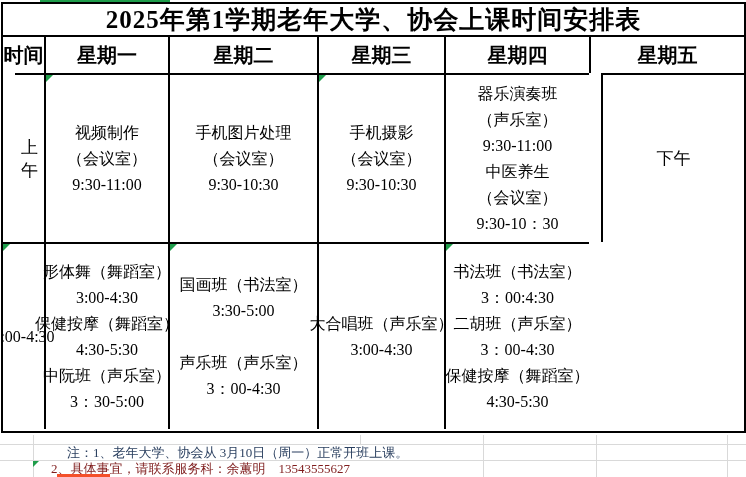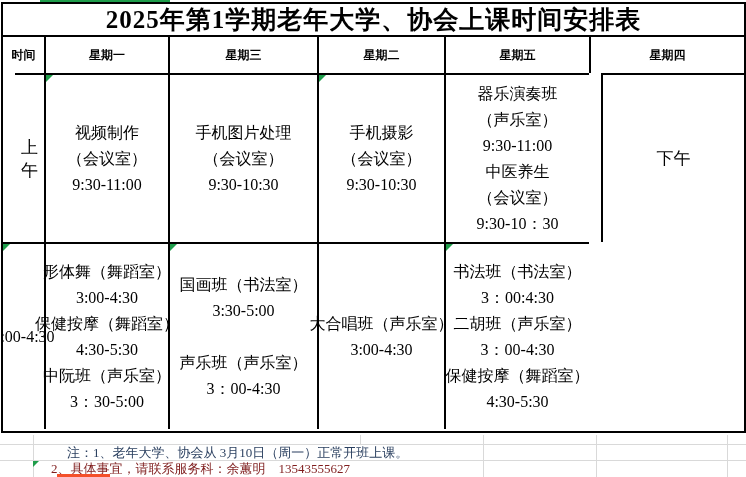--- a/index.html
+++ b/index.html
@@ -24,21 +24,21 @@
     grid-template-columns:41px 124px 149px 127px 145px 1fr;
     grid-template-rows:36px 169px 1fr;
   }
   .schedule > div {
     border-left:2px solid #000; border-top:2px solid #000;
     display:flex; flex-direction:column; align-items:center; justify-content:center;
     position:relative; text-align:center;
   }
   .schedule > div:nth-child(-n+6) { border-top:none; }
   .schedule > div:nth-child(6n+1) { border-left:none; }
-  .hdr { font-size:12px; font-weight:bold; }
+  .hdr { font-size:20px; font-weight:bold; }
   .rowlabel { font-size:17px;margin-left:12px; }
   .cell { font-size:16px; line-height:26px; }
   .cell .line { min-height:26px; white-space:pre; }
   .flag {
     position:absolute; top:0; left:0; width:0; height:0;
     border-top:7px solid #1f9d4b; border-right:7px solid transparent;
   }
   .grid-h { position:absolute; height:1px; background:#d9d9d9; }
   .grid-v { position:absolute; width:1px; background:#d9d9d9; }
   .note { position:absolute; font-size:13px; white-space:pre; line-height:15px; }
@@ -55,24 +55,24 @@
 
   <div class="topbar" style="background: rgb(31, 157, 75);"></div>
 
   <div class="tablewrap">
     <div class="title-row">2025年第1学期老年大学、协会上课时间安排表</div>
 
     <div class="schedule">
 
       <div class="hdr">时间</div>
       <div class="hdr">星期一</div>
+      <div class="hdr">星期二</div>
       <div class="hdr">星期三</div>
-      <div class="hdr">星期二</div>
+      <div class="hdr">星期四</div>
       <div class="hdr">星期五</div>
-      <div class="hdr">星期四</div>
 
       <div class="rowlabel">上午</div>
       <div class="cell">
           <div class="line">视频制作</div>
           <div class="line">（会议室）</div>
           <div class="line">9:30-11:00</div>
           <span class="flag"></span>
         </div>
       <div class="cell">
           <div class="line">手机图片处理</div>

